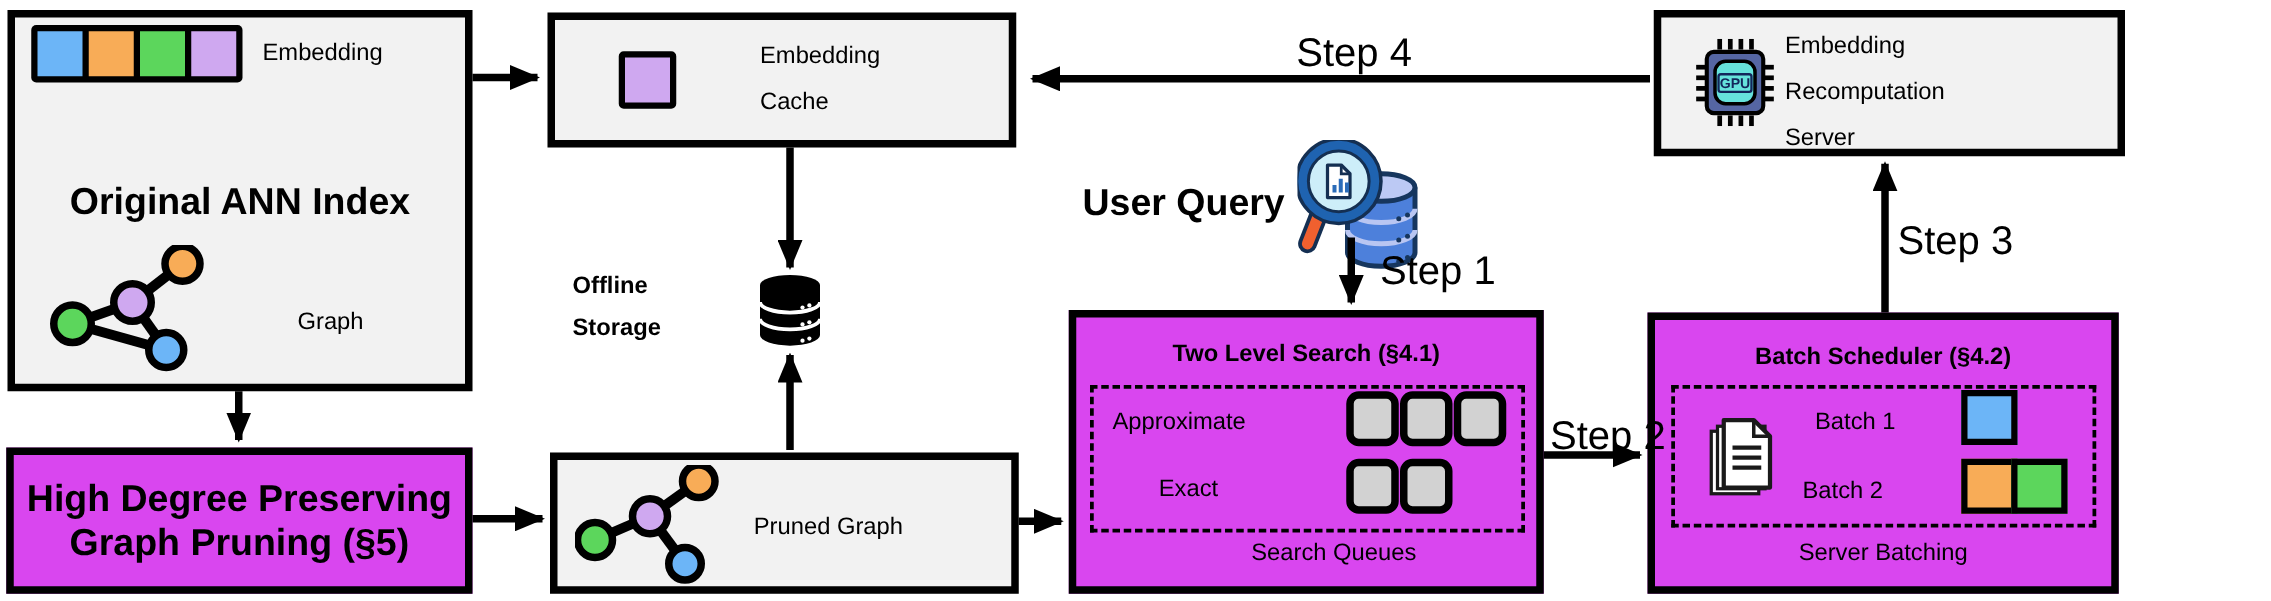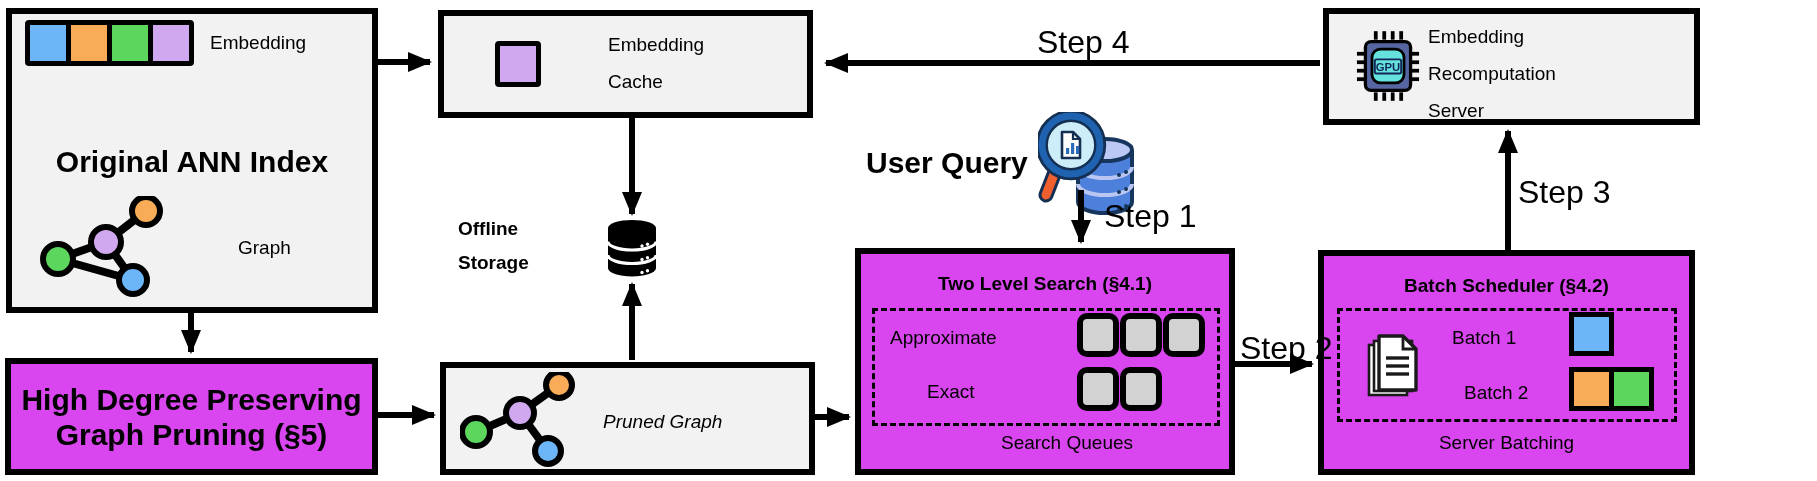--- a/index.html
+++ b/index.html
@@ -54,21 +54,21 @@
         <line x1="66" y1="46" x2="93" y2="84"></line>
         <line x1="18" y1="63" x2="93" y2="84"></line>
       </g>
       <g stroke="#000" stroke-width="6">
         <circle cx="106" cy="15" r="14" fill="#F8AC57"></circle>
         <circle cx="66" cy="46" r="15" fill="#CFA8F0"></circle>
         <circle cx="18" cy="63" r="15" fill="#5CD65C"></circle>
         <circle cx="93" cy="84" r="14" fill="#6CB5F7"></circle>
       </g>
     </svg>
-    <div class="abs lbl" style="left:226px;top:216px;">Graph</div>
+    <div class="abs lbl" style="left:226px;top:226px;">Graph</div>
   </div>
 
   <div class="box light" style="left:438px;top:10px;width:375px;height:108px;">
     <div class="cachesq" style="left:51px;top:25px;"></div>
     <div class="abs lbl ml" style="left:164px;top:10px;line-height:37px;">Embedding
 Cache</div>
   </div>
 
   <div class="box light" style="left:1323px;top:8px;width:377px;height:117px;">
     <svg class="abs" style="left:27px;top:16px;" width="64" height="72" viewBox="0 0 68 76">
@@ -145,21 +145,21 @@
         <rect x="38" y="34" width="3.2" height="8"></rect>
       </g>
     </g>
   </svg>
 
   <div class="box dark" style="left:5px;top:358px;width:373px;height:117px;display:flex;align-items:center;justify-content:center;">
     <div class="lbl bold ml" style="text-align:center;line-height:35px;font-size:30px;">High Degree Preserving
 Graph Pruning (§5)</div>
   </div>
 
-  <div class="box light" style="left:440px;top:362px;width:375px;height:113px;font-style:italic;">
+  <div class="box light" style="left:440px;top:362px;width:375px;height:113px;">
     <svg class="abs" style="left:14px;top:4px;" width="120" height="96" viewBox="0 0 120 96">
       <g stroke="#000" stroke-width="8">
         <line x1="16" y1="60" x2="60" y2="41"></line>
         <line x1="60" y1="41" x2="99" y2="13"></line>
         <line x1="60" y1="41" x2="88" y2="79"></line>
       </g>
       <g stroke="#000" stroke-width="6">
         <circle cx="99" cy="13" r="13" fill="#F8AC57"></circle>
         <circle cx="60" cy="41" r="14" fill="#CFA8F0"></circle>
         <circle cx="16" cy="60" r="14" fill="#5CD65C"></circle>
@@ -198,21 +198,21 @@
         <g stroke="#1a1a1a" stroke-width="3.4">
           <line x1="23" y1="25" x2="46" y2="25"></line>
           <line x1="23" y1="33" x2="46" y2="33"></line>
           <line x1="23" y1="41" x2="46" y2="41"></line>
         </g>
       </svg>
       <div class="abs lbl" style="left:112px;top:9px;">Batch 1</div>
       <div class="bgroup" style="left:229px;top:1px;">
         <div class="bsq c-blue"></div>
       </div>
-      <div class="abs lbl" style="left:124px;top:64px;text-align:right;">Batch 2</div>
+      <div class="abs lbl" style="left:102px;top:64px;text-align:right;">Batch 2</div>
       <div class="bgroup" style="left:229px;top:56px;">
         <div class="bsq c-orange"></div>
         <div class="bsq c-green"></div>
       </div>
     </div>
     <div class="abs lbl ctr" style="bottom:8px;">Server Batching</div>
   </div>
 
   <div class="step" style="left:1104px;top:198px;">Step 1</div>
   <div class="step" style="left:1240px;top:330px;">Step 2</div>

